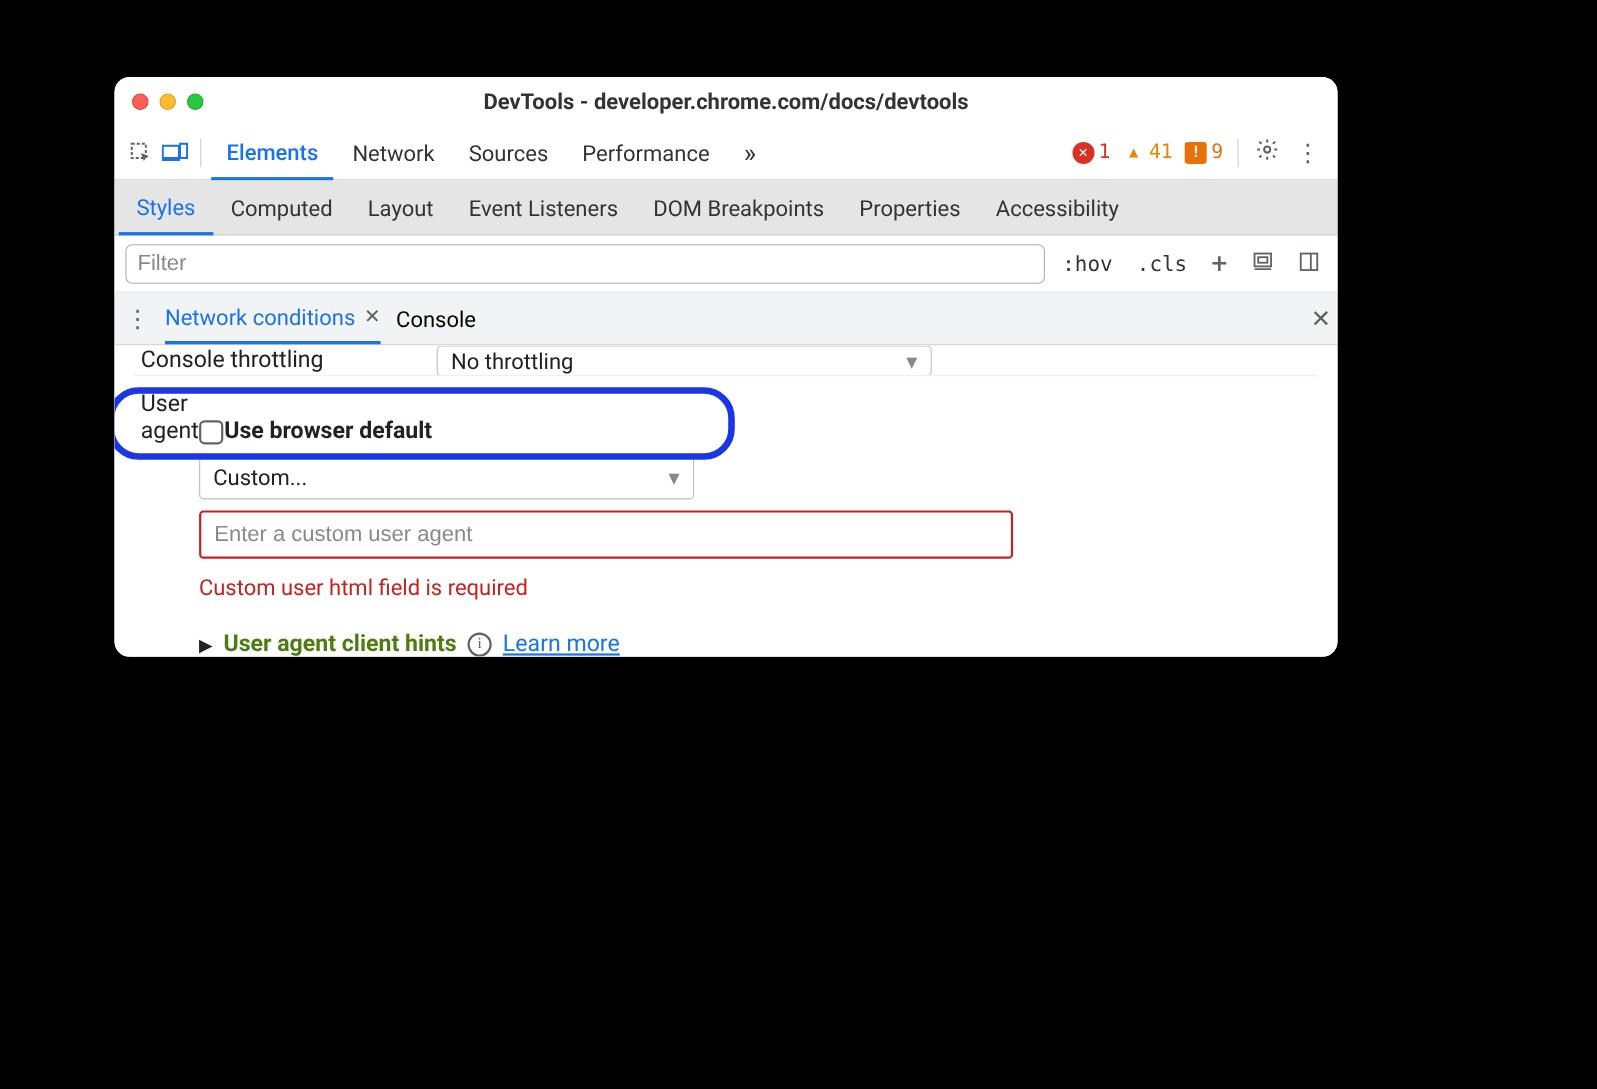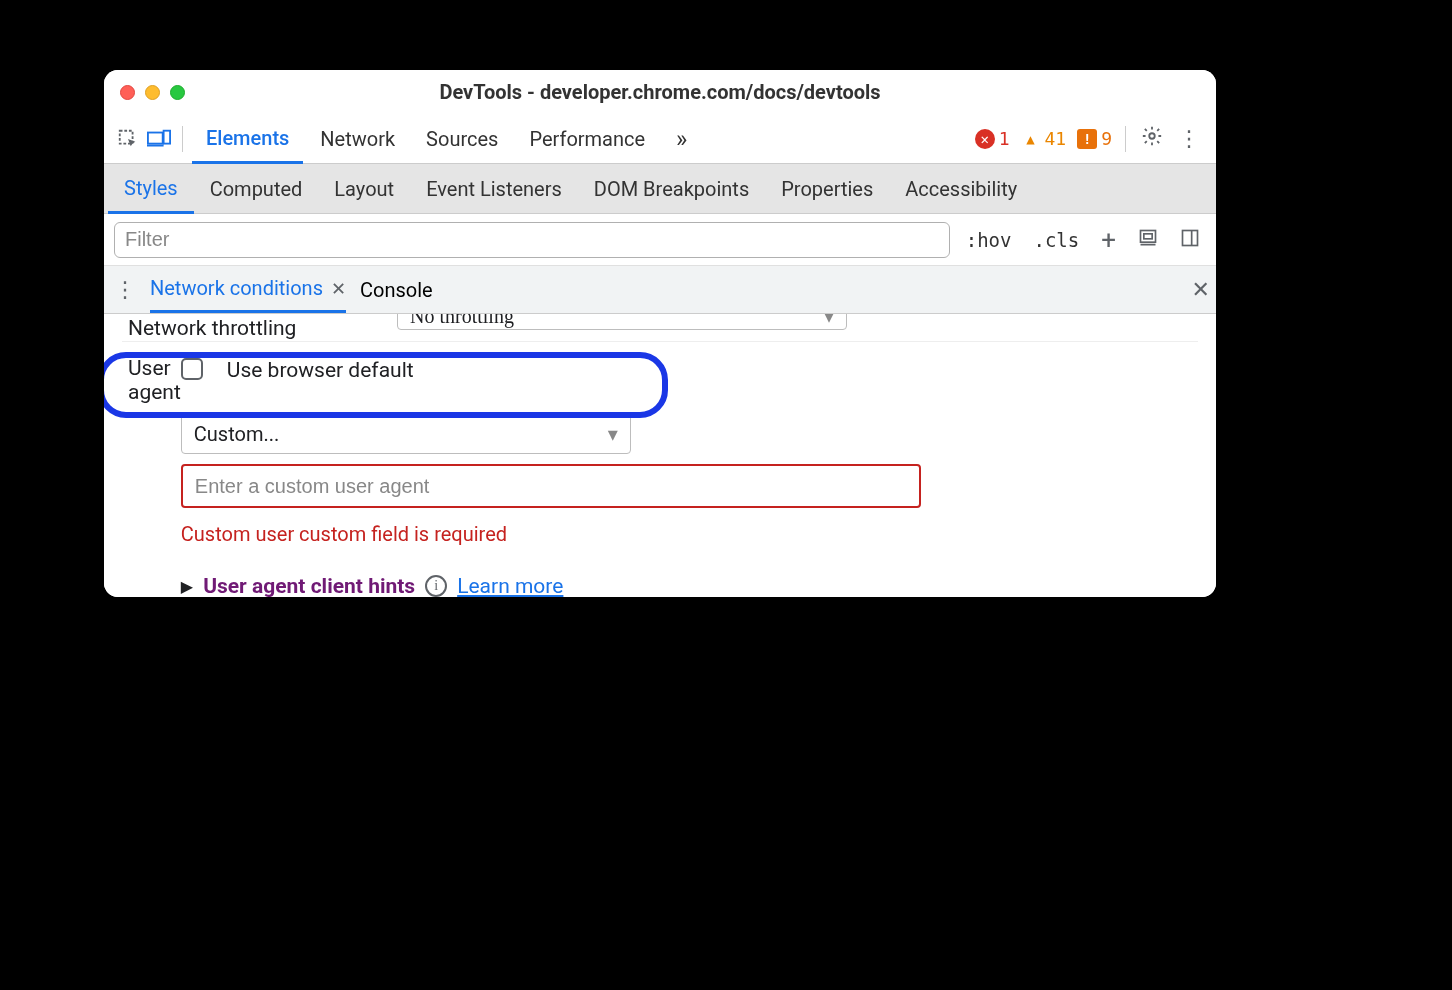--- a/index.html
+++ b/index.html
@@ -78,28 +78,28 @@
   .row.cut { height:28px; overflow:hidden; }
   .row .label { width:275px; padding-left:6px; font-size:21px; color:#202124; display:flex; align-items:center; height:100%;}
   .row .field { flex:1; display:flex; flex-direction:column; gap:10px; padding: 10px 320px 16px 0;}
   .select {
     height:40px; border:1px solid #bdbdbd; border-radius:4px; padding:0 12px; display:flex; align-items:center; justify-content:space-between; width:450px; font-size:20px; color:#202124; background:#fff;
   }
   .select .caret { color:#888; }
   .highlight-ring {
     position:absolute; border:6px solid #1a37e6; border-radius:28px; pointer-events:none;
   }
-  .checkbox-row { display:flex; align-items:flex-start; gap:24px; font-size:21px; color:#202124; height:46px;}
+  .checkbox-row { display:flex; align-items:flex-end; gap:1px; font-size:21px; color:#202124; height:46px;font-weight:bold;}
   .cbox { width:22px; height:22px; border:2px solid #5f6368; border-radius:5px; background:#fff;}
   .ua-input { width:740px; height:44px; border:2px solid #c5221f; border-radius:4px; padding:0 12px; font-size:20px; }
   .ua-input::placeholder{color:#888;}
   .errmsg { color:#c5221f; font-size:20px; margin-top:4px;}
   .hints { display:flex; align-items:center; gap:10px; font-size:21px; margin-top:18px;}
   .hints .tri { color:#202124; font-size:16px;}
-  .hints .bold { font-weight:700; color:#701a75;}
+  .hints .bold { font-weight:700; color:#4d7c0f;}
   .hints .info-ico { width:22px;height:22px;border:2px solid #5f6368;border-radius:50%;display:flex;align-items:center;justify-content:center;font-size:14px;color:#5f6368;font-family:serif;}
   .hints .lm { color:#1a73e8; text-decoration:underline;}
   .drawer-close { position:absolute; right:6px; top:0; height:100%; display:flex; align-items:center; color:#5f6368; font-size:22px;}
 </style>
 </head>
 <body>
 
 <div class="window">
 
   <div class="titlebar">
@@ -193,42 +193,42 @@
     </div>
     <div class="dtab">
       <span>Console</span>
     </div>
     <span class="drawer-close">✕</span>
   </div>
 
   <div class="drawer-body">
 
     <div class="row cut" style="align-items:flex-start;">
-      <div class="label" style="line-height:0px; overflow:hidden;">Network throttling</div>
-      <div class="field" style="padding-top:0;padding-bottom:6px;font-family:Liberation Serif, serif;">
+      <div class="label" style="line-height:0px; overflow:hidden;">Console throttling</div>
+      <div class="field" style="padding-top:12px;padding-bottom:6px;">
         <div class="select" style="height:28px;margin-top:-12px;">
           <span>No throttling</span>
           <span class="caret">▾</span>
         </div>
       </div>
     </div>
 
     <div class="row" style="border-bottom:1px solid #eee; padding-top:6px;">
       <div class="label" style="align-self:flex-start;padding-top:8px;">User agent</div>
       <div class="field">
         <div class="checkbox-row">
           <div class="cbox"></div>
           <span>Use browser default</span>
         </div>
         <div class="select">
           <span>Custom...</span>
           <span class="caret">▾</span>
         </div>
         <input class="ua-input" placeholder="Enter a custom user agent" style="">
-        <div class="errmsg">Custom user custom field is required</div>
+        <div class="errmsg">Custom user html field is required</div>
         <div class="hints">
           <span class="tri">▶</span>
           <span class="bold">User agent client hints</span>
           <span class="info-ico">i</span>
           <span class="lm">Learn more</span>
         </div>
       </div>
     </div>
 
     <div class="highlight-ring" style="left:-6px; top:38px; width:570px; height:66px;"></div>

